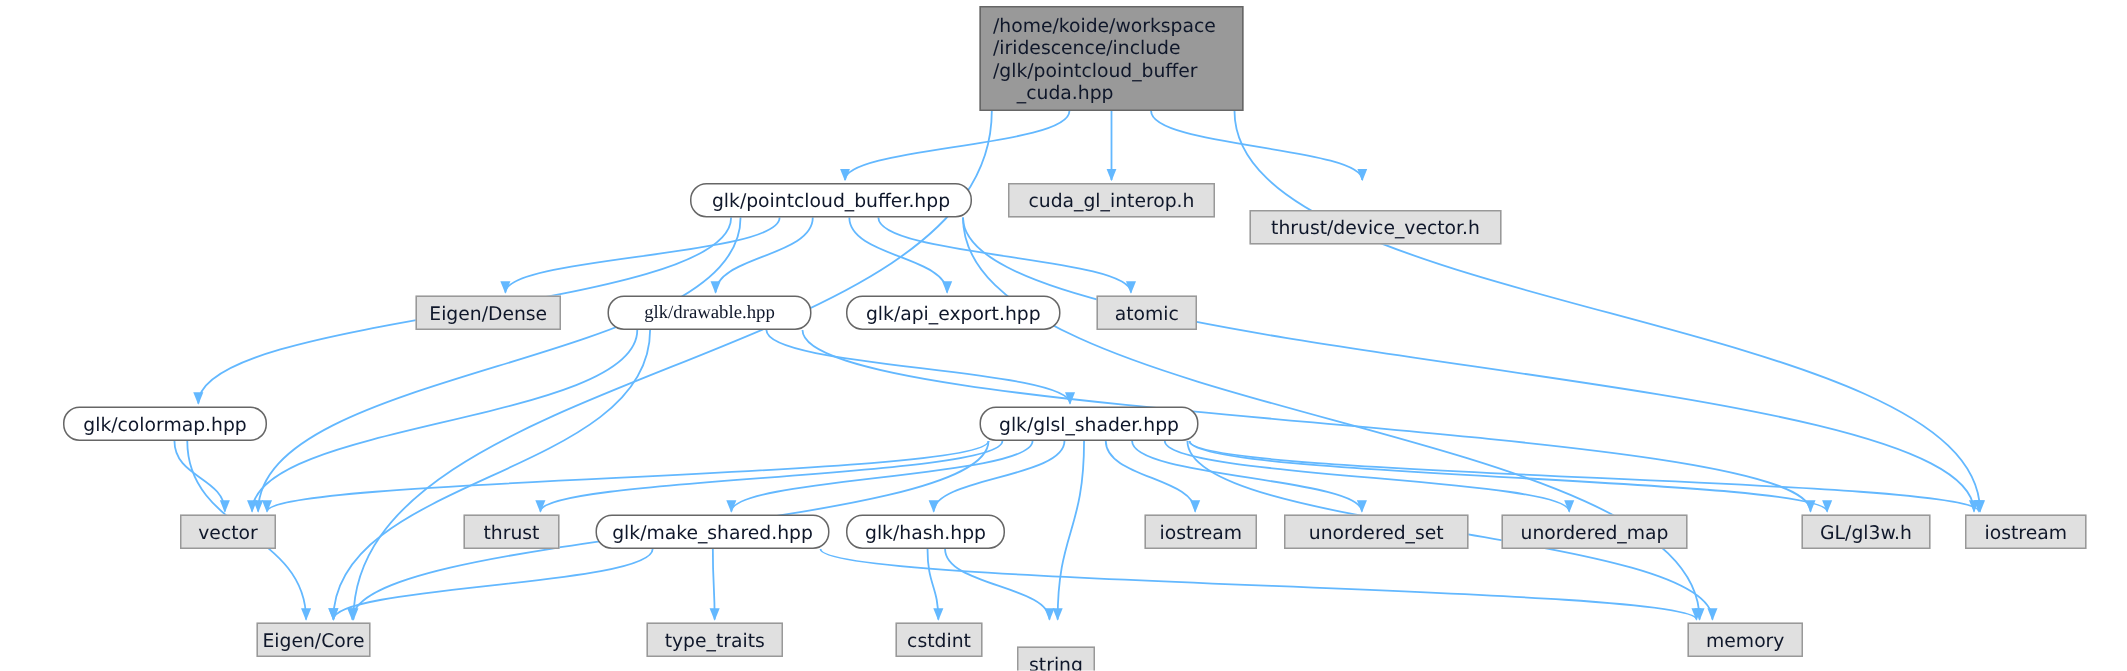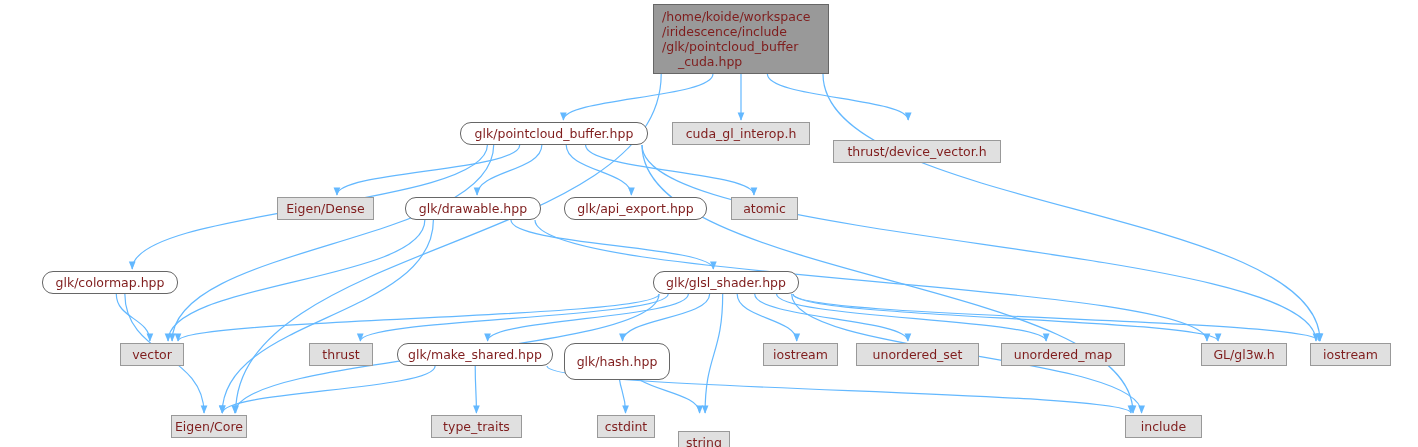--- a/index.html
+++ b/index.html
@@ -1,20 +1,20 @@
 <!DOCTYPE html>
 <html><head>
 <meta charset="utf-8">
 <style>
   html, body { margin: 0; padding: 0; background: #ffffff; }
   body { width: 1418px; height: 447px; position: relative; overflow: hidden;
          font-family: "DejaVu Sans", sans-serif; }
   svg { position: absolute; left: 0; top: 0; }
   .node { position: absolute; box-sizing: border-box; border: 1px solid #999999;
-          background: #e0e0e0; color: #7f1d1d; font-size: 12.5px;
+          background: #e0e0e0; color: #0f172a; font-size: 12.5px;
           display: flex; align-items: center; justify-content: center;
           text-align: center; line-height: 15px; white-space: nowrap; }
   .node.doc { background: #ffffff; border-color: #666666; border-radius: 11px; }
   .node.root { background: #999999; border-color: #666666; white-space: pre; text-align: left; }
 </style>
 </head>
 <body>
 
 <svg id="edges" width="1418" height="447">
   <defs>
@@ -69,21 +69,21 @@
   </div>
 <div class="node" style="left:672px;top:122px;width:138px;height:23px;">
     <span>cuda_gl_interop.h</span>
   </div>
 <div class="node" style="left:833px;top:140px;width:168px;height:23px;">
     <span>thrust/device_vector.h</span>
   </div>
 <div class="node" style="left:277px;top:197px;width:97px;height:23px;">
     <span>Eigen/Dense</span>
   </div>
-<div class="node doc" style="left:405px;top:197px;width:136px;height:23px;">
+<div class="node doc" style="left:405px;top:197px;width:136px;height:23px;font-family:Liberation Serif, serif;">
     <span>glk/drawable.hpp</span>
   </div>
 <div class="node doc" style="left:564px;top:197px;width:143px;height:23px;">
     <span>glk/api_export.hpp</span>
   </div>
 <div class="node" style="left:731px;top:197px;width:67px;height:23px;">
     <span>atomic</span>
   </div>
 <div class="node doc" style="left:42px;top:271px;width:136px;height:23px;">
     <span>glk/colormap.hpp</span>
@@ -93,21 +93,21 @@
   </div>
 <div class="node" style="left:120px;top:343px;width:64px;height:23px;align-items:center;">
     <span>vector</span>
   </div>
 <div class="node" style="left:309px;top:343px;width:64px;height:23px;">
     <span>thrust</span>
   </div>
 <div class="node doc" style="left:397px;top:343px;width:156px;height:23px;">
     <span>glk/make_shared.hpp</span>
   </div>
-<div class="node doc" style="left:564px;top:343px;width:106px;height:37px;">
+<div class="node doc" style="left:564px;top:343px;width:106px;height:23px;">
     <span>glk/hash.hpp</span>
   </div>
 <div class="node" style="left:763px;top:343px;width:75px;height:23px;">
     <span>iostream</span>
   </div>
 <div class="node" style="left:856px;top:343px;width:123px;height:23px;">
     <span>unordered_set</span>
   </div>
 <div class="node" style="left:1001px;top:343px;width:124px;height:23px;">
     <span>unordered_map</span>
@@ -124,14 +124,14 @@
 <div class="node" style="left:431px;top:415px;width:91px;height:23px;">
     <span>type_traits</span>
   </div>
 <div class="node" style="left:597px;top:415px;width:58px;height:23px;">
     <span>cstdint</span>
   </div>
 <div class="node" style="left:678px;top:415px;width:52px;height:23px;margin-top:16px;">
     <span>string</span>
   </div>
 <div class="node" style="left:1125px;top:415px;width:77px;height:23px;">
-    <span>include</span>
+    <span>memory</span>
   </div>
 
 </body></html>

